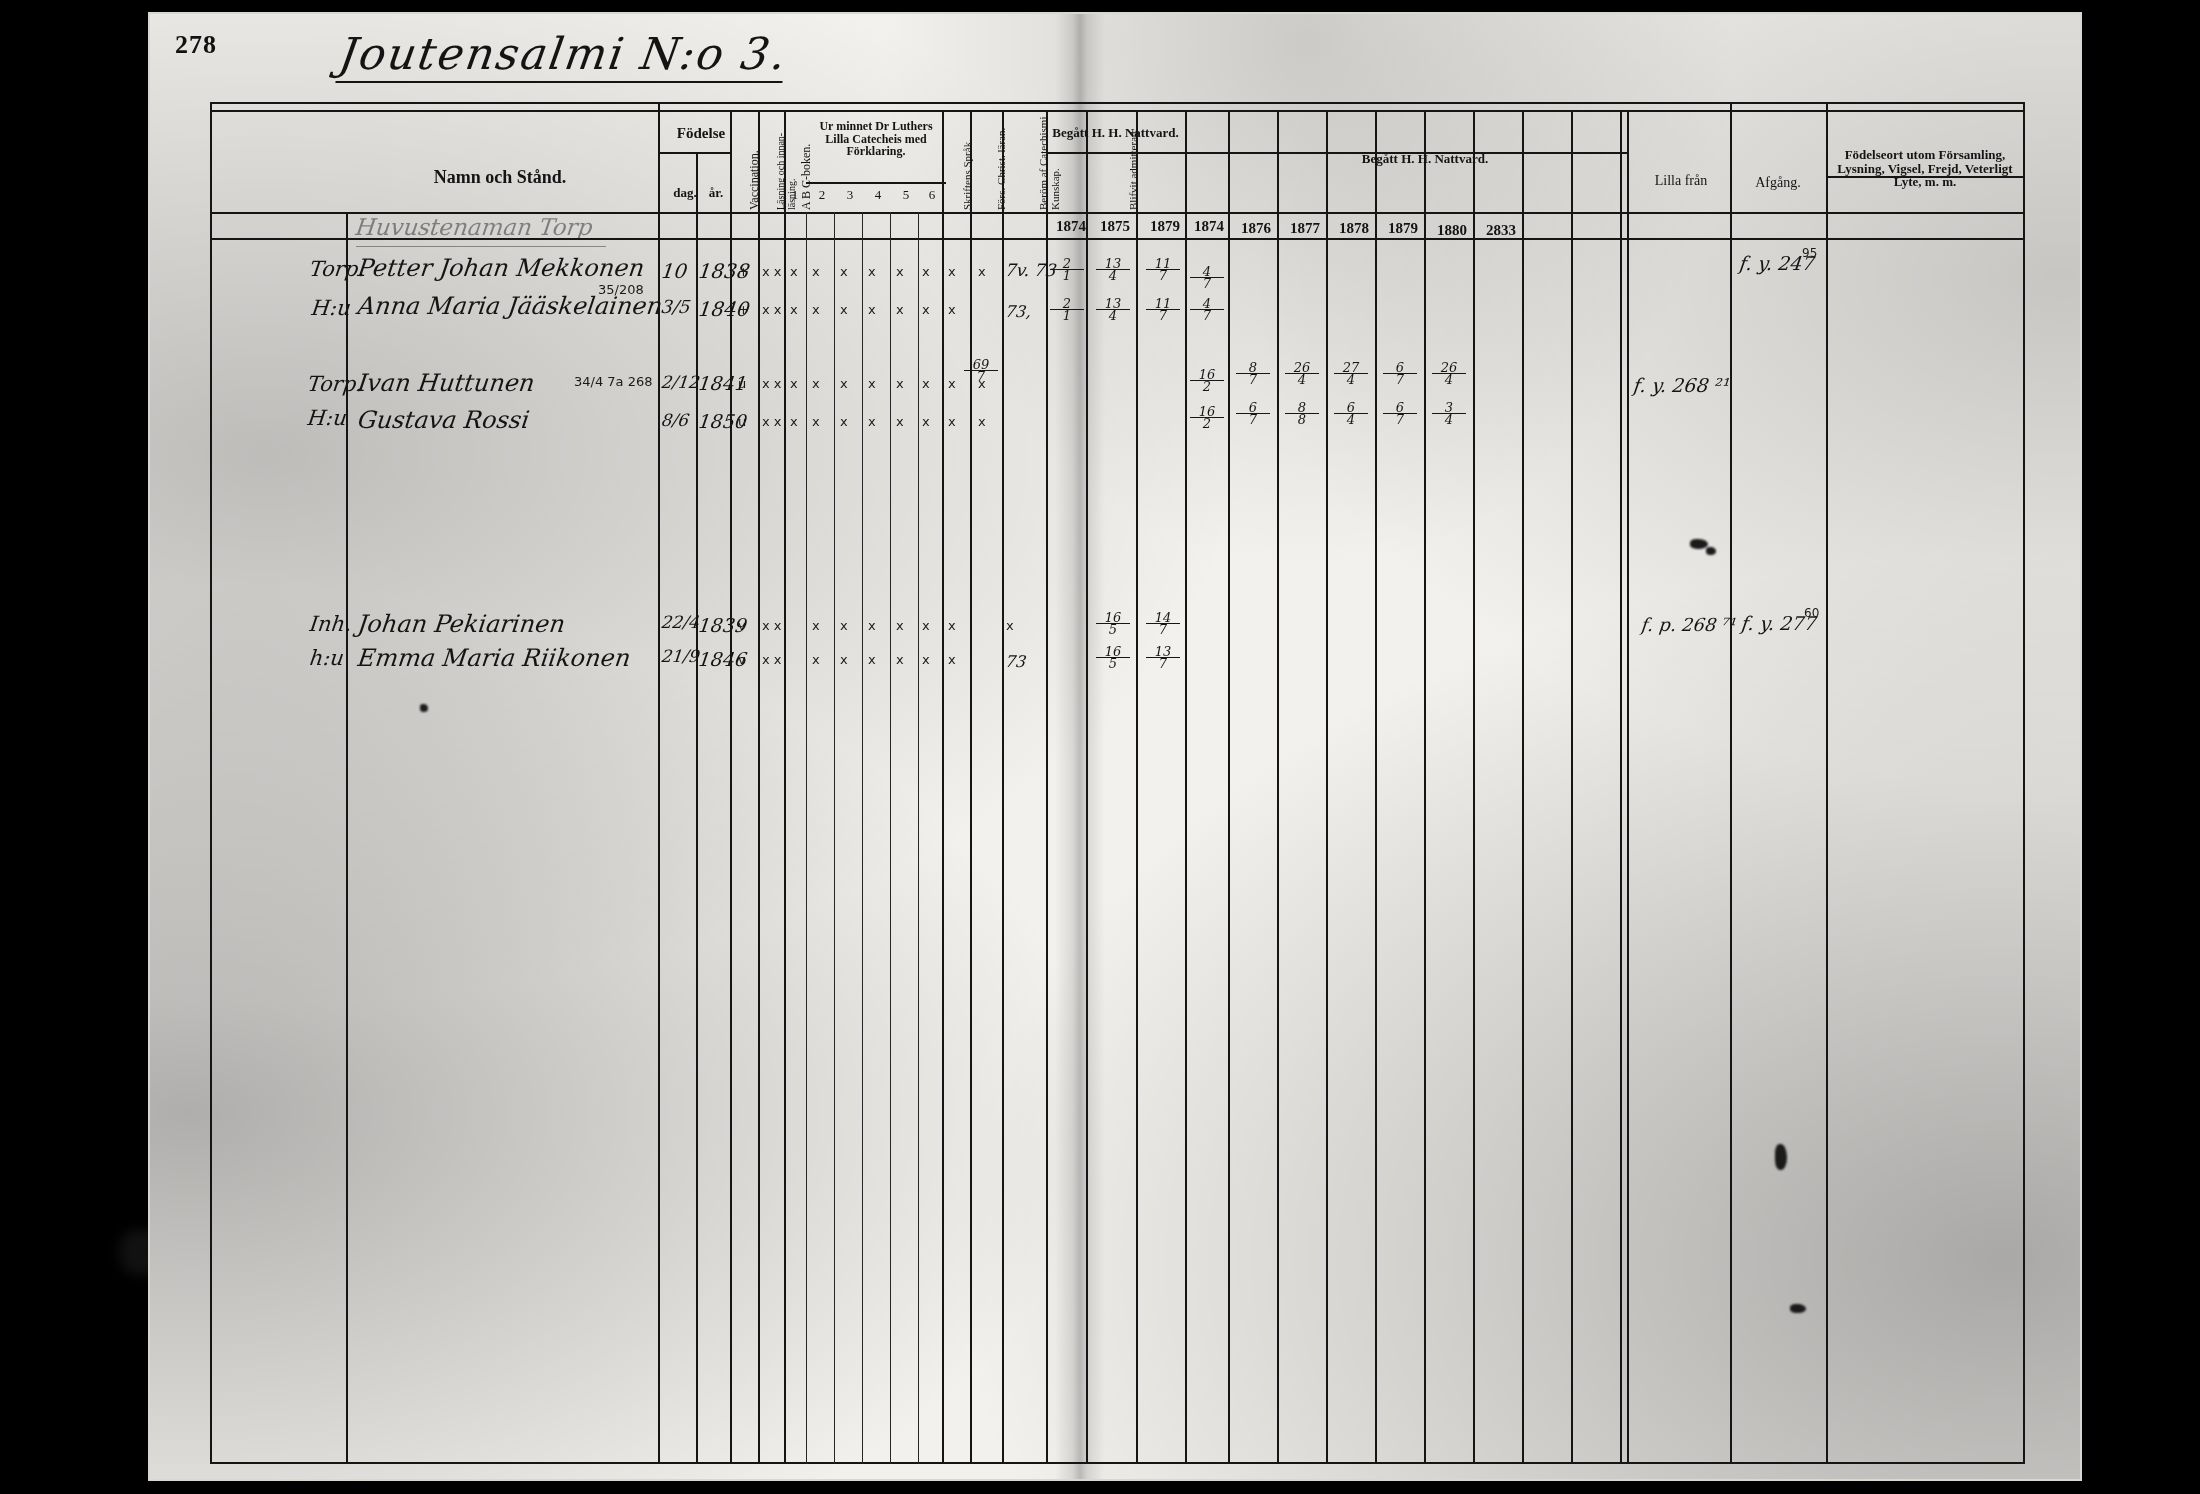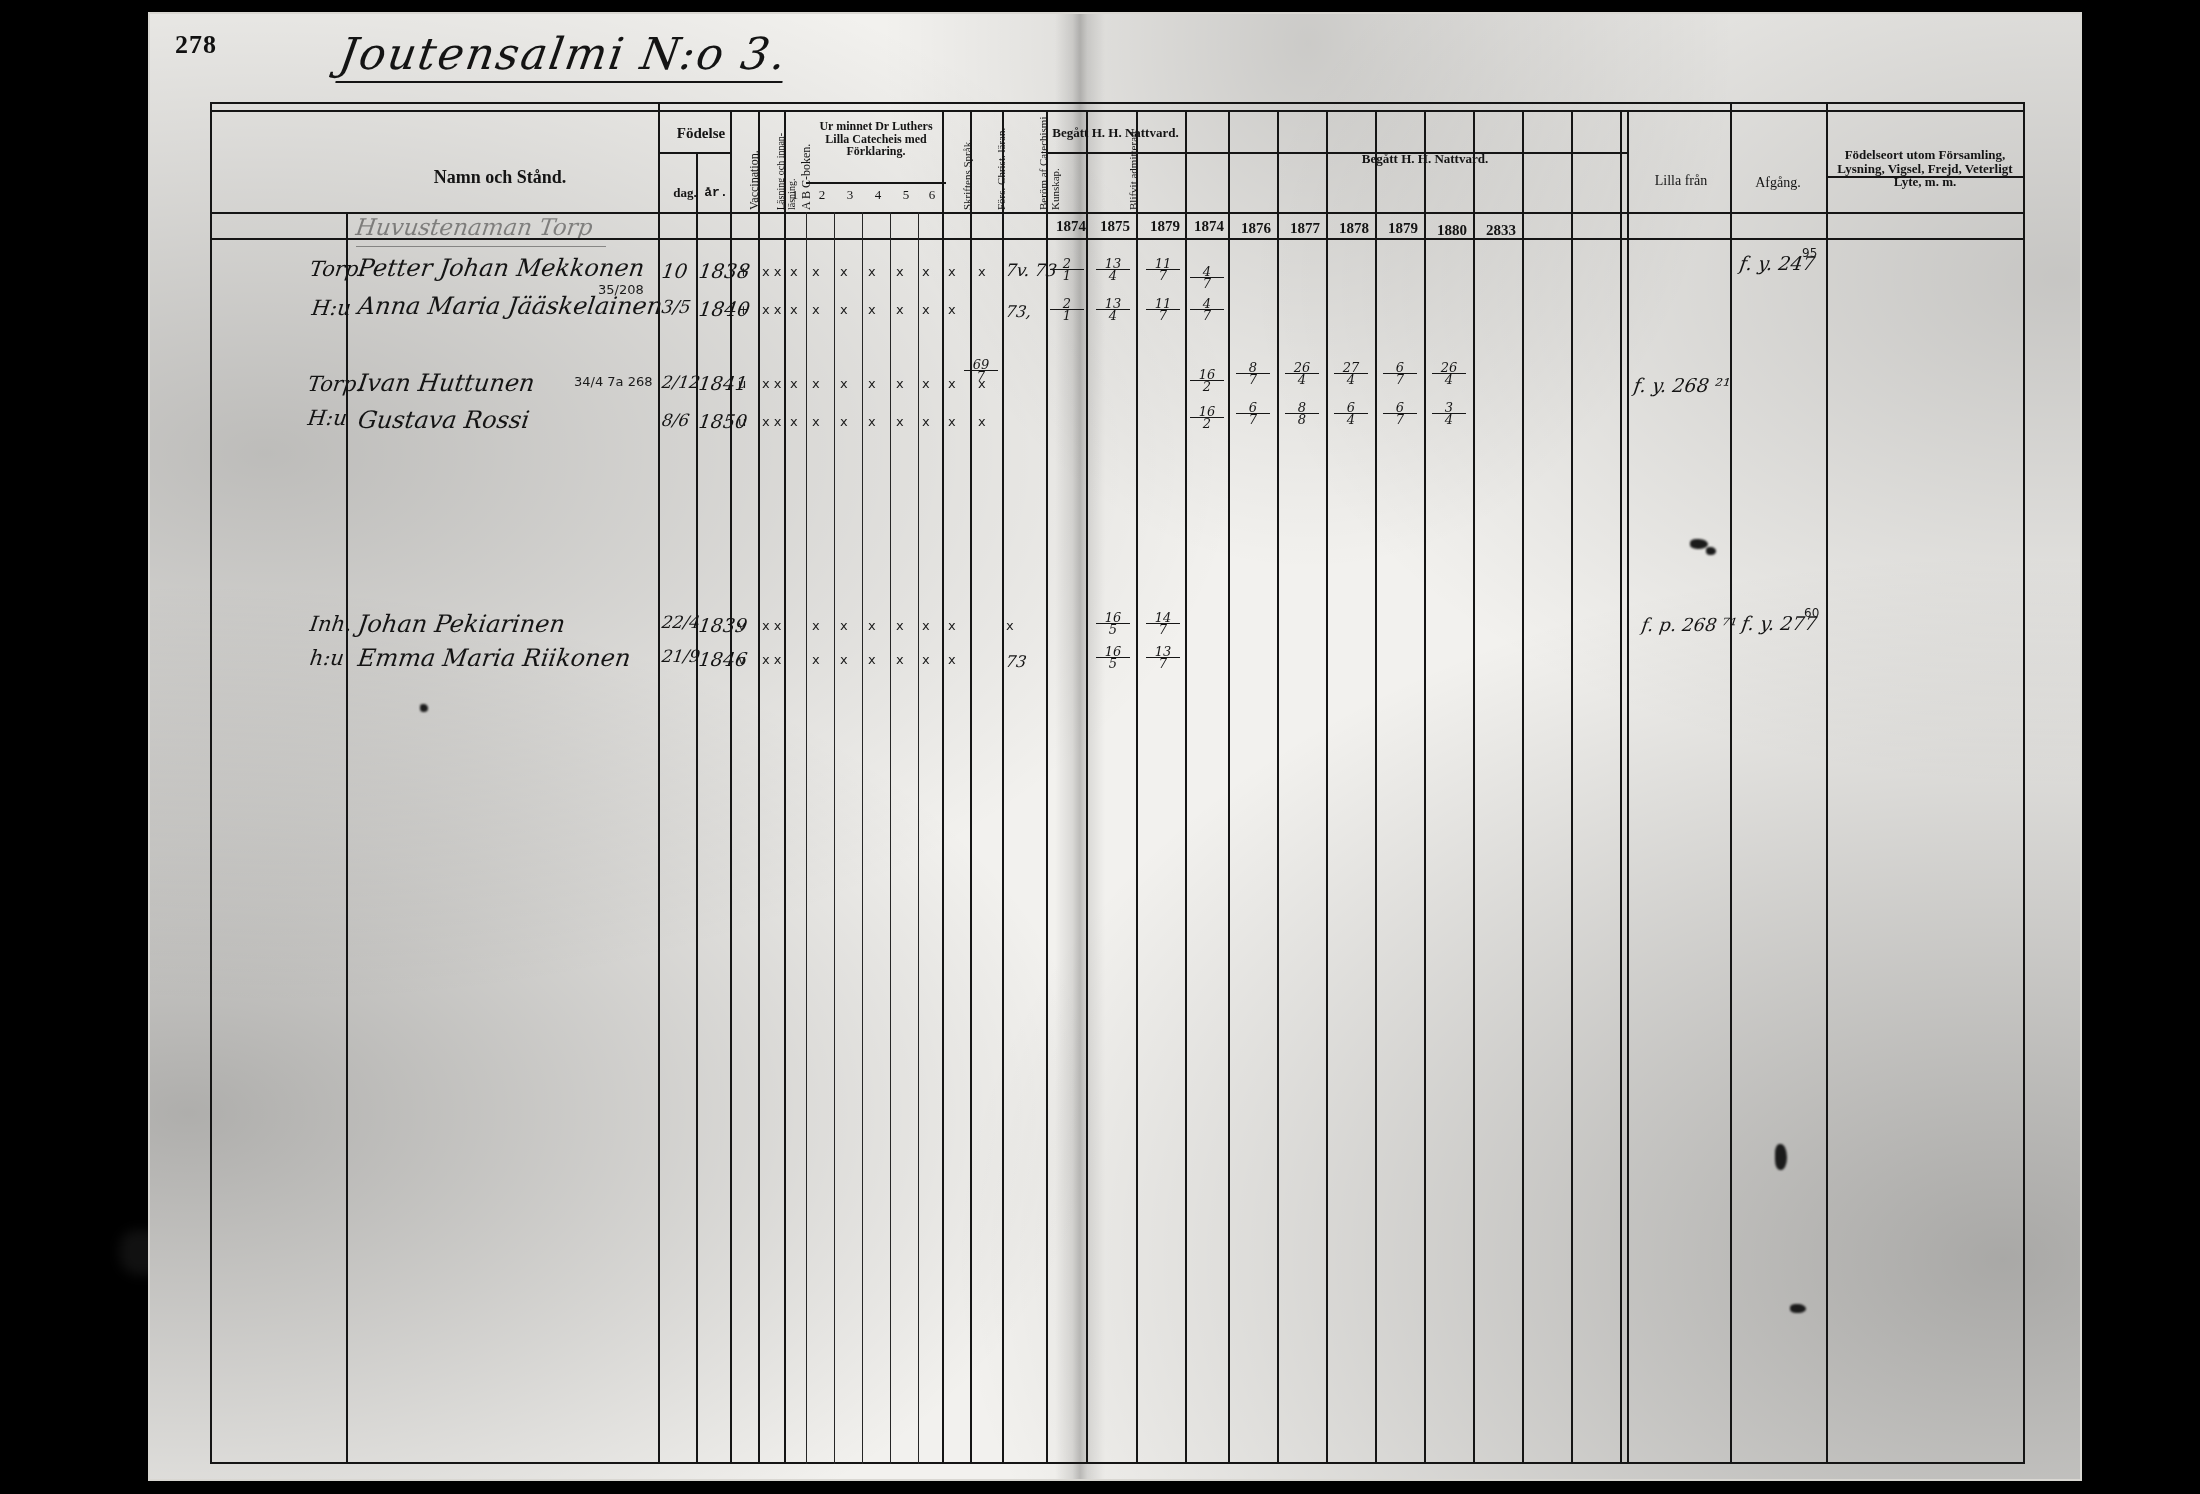--- a/index.html
+++ b/index.html
@@ -135,21 +135,21 @@
     <div class="rule h" style="left:508px;top:138px;width:72px;"></div>
     <div class="rule h" style="left:656px;top:168px;width:140px;"></div>
     <div class="rule h" style="left:896px;top:138px;width:139px;"></div>
     <div class="rule h" style="left:1035px;top:138px;width:442px;"></div>
     <div class="rule h" style="left:1676px;top:162px;width:197px;"></div>
 
     <div class="hdr b" style="left:200px;top:154px;width:300px;font-size:18px;">Namn och Stånd.</div>
 
     <div class="hdr b" style="left:508px;top:112px;width:86px;font-size:15px;">Födelse</div>
     <div class="hdr b" style="left:508px;top:172px;width:38px;font-size:13px;margin-left:8px;">dag.</div>
-    <div class="hdr b" style="left:546px;top:172px;width:40px;font-size:13px;font-family:Liberation Mono, monospace;">år.</div>
+    <div class="hdr b" style="left:546px;top:172px;width:40px;font-size:13px;">år.</div>
 
     <div class="vert" style="left:598px;top:196px;font-size:12px;">Vaccination.</div>
     <div class="vert" style="left:626px;top:196px;font-size:10px;white-space:normal;width:100px;">Läsning och innan-läsning.</div>
     <div class="vert" style="left:650px;top:196px;font-size:12px;">A B C-boken.</div>
 
     <div class="hdr b" style="left:656px;top:106px;width:140px;font-size:12px;">Ur minnet Dr Luthers Lilla Catecheis med Förklaring.</div>
     <div class="hdr" style="left:634px;top:174px;width:22px;font-size:13px;">1</div>
     <div class="hdr" style="left:661px;top:174px;width:22px;font-size:13px;">2</div>
     <div class="hdr" style="left:689px;top:174px;width:22px;font-size:13px;">3</div>
     <div class="hdr" style="left:717px;top:174px;width:22px;font-size:13px;">4</div>

